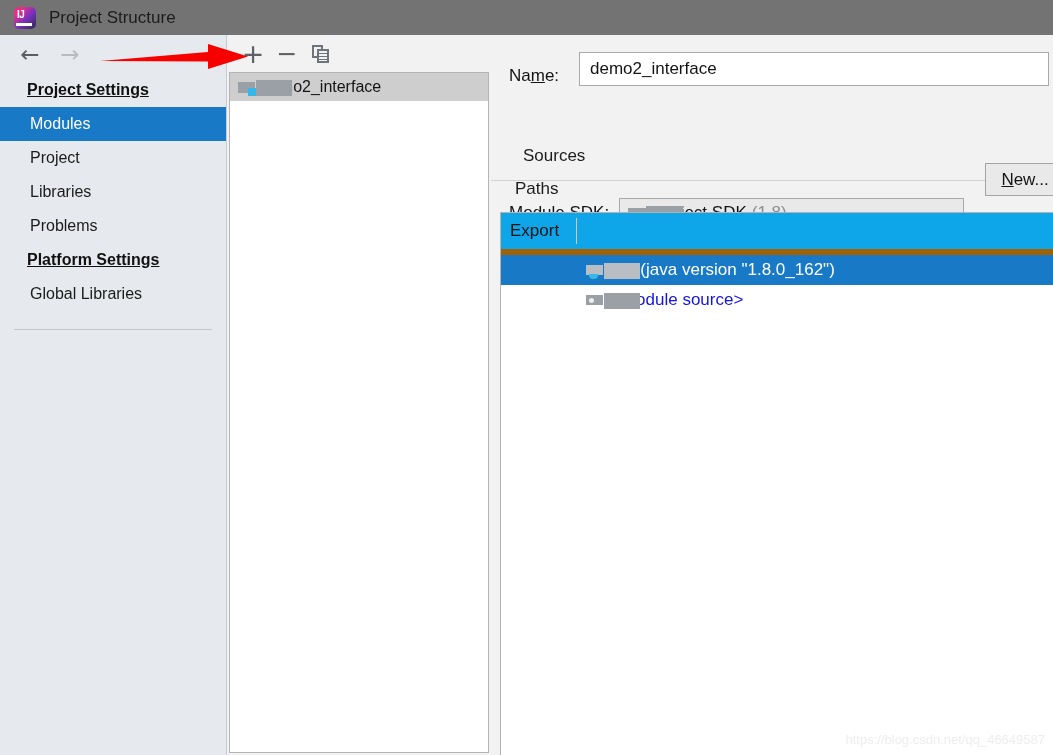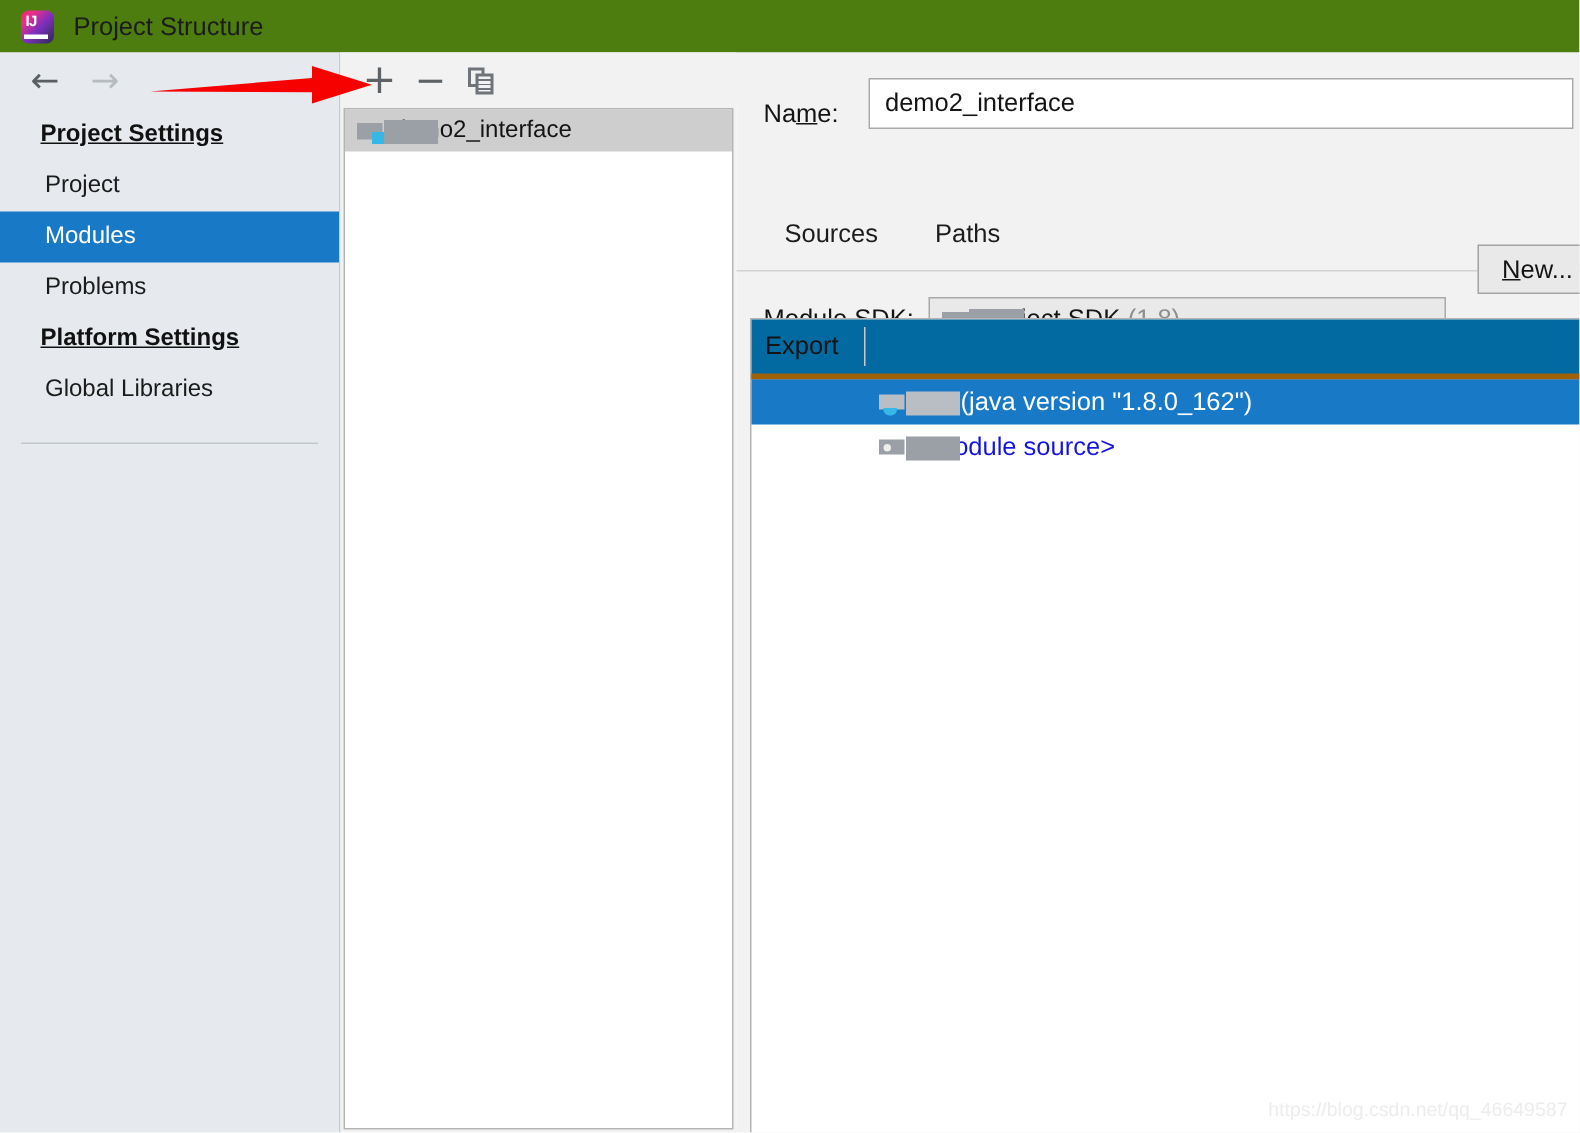--- a/index.html
+++ b/index.html
@@ -14,21 +14,21 @@
     font-family: "Liberation Sans", sans-serif;
     color: #1a1a1a;
     position: relative;
   }
 
   
   .titlebar {
     position: absolute;
     left: 0; top: 0;
     width: 1053px; height: 35px;
-    background: #4d7c0f;
+    background: #737373;
     display: flex;
     align-items: center;
   }
   .titlebar-icon {
     width: 22px; height: 22px;
     margin-left: 14px;
     position: relative;
     flex: none;
   }
   .ij-logo {
@@ -255,20 +255,21 @@
     color: #141414;
   }
 
   .tabs {
     position: absolute;
     left: 0; top: 108px;
     width: 562px;
     height: 38px;
     display: flex;
     align-items: flex-start;
+    flex-direction: column;
   }
   .tab {
     font-size: 17px;
     color: #1c1c1c;
     padding: 3px 14px 10px 14px;
     margin-left: 10px;
     position: relative;
   }
   .tab:first-child { margin-left: 18px; }
   .tab.active::after {
@@ -375,22 +376,22 @@
     left: 500px; top: 212px;
     width: 553px;
     bottom: 0;
     background: #ffffff;
     border-left: 1px solid #b4b4b4;
     border-top: 1px solid #b4b4b4;
     box-sizing: border-box;
   }
   .dep-header {
     height: 36px;
-    background: #0369a1;
-    border-bottom: 4px solid #a16207;
+    background: #0ea5e9;
+    border-bottom: 6px solid #a16207;
     display: flex;
     align-items: center;
   }
   .dep-header .col-export {
     width: 76px;
     padding-left: 9px;
     font-size: 17px;
     color: #141414;
     box-sizing: border-box;
     border-right: 1px solid #c9c9c9;
@@ -474,22 +475,23 @@
 </div>
 
 <div class="sidebar">
 
   <div class="nav-arrows">
     <div class="nav-arrow back">←</div>
     <div class="nav-arrow fwd">→</div>
   </div>
 
   <div class="section-header">Project Settings</div>
+  <div class="nav-item selected">Modules</div>
   <div class="nav-item">Project</div>
-  <div class="nav-item selected">Modules</div>
+  <div class="nav-item">Libraries</div>
   <div class="nav-item">Problems</div>
 
   <div class="section-header">Platform Settings</div>
   <div class="nav-item">Global Libraries</div>
 
   <div class="sidebar-divider"></div>
 </div>
 
 <div class="modules-panel">
   <div class="modules-toolbar">

